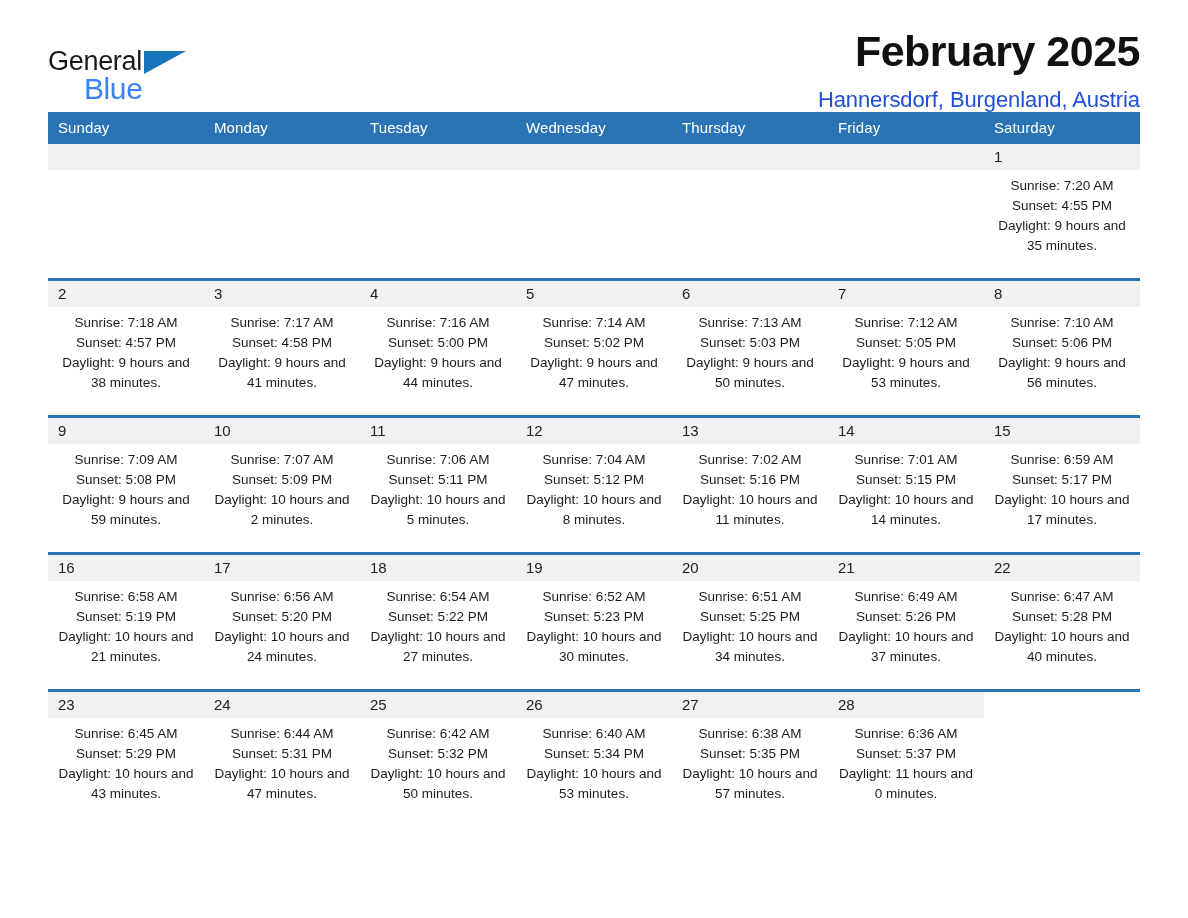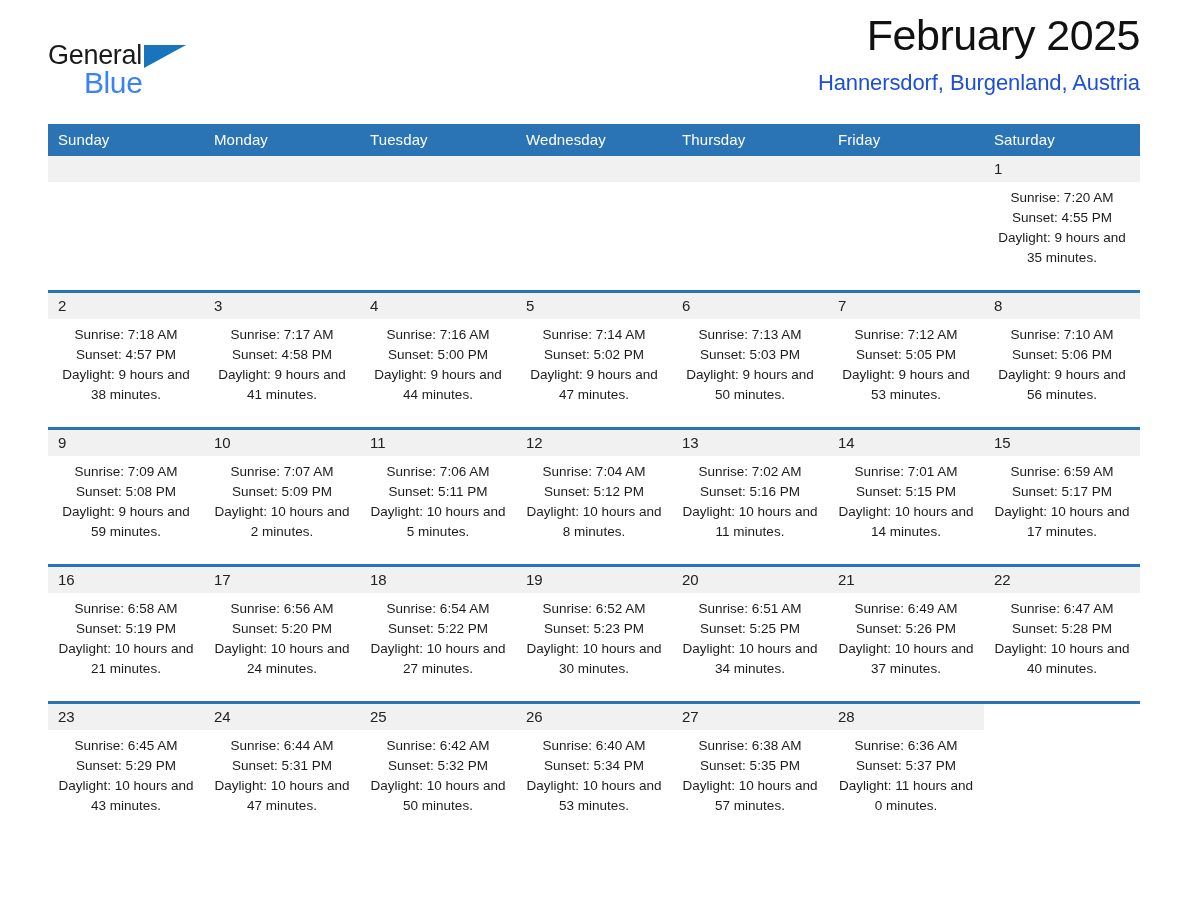--- a/index.html
+++ b/index.html
@@ -19,21 +19,21 @@
     position: relative;
     width: 1188px;
     height: 918px;
     box-sizing: border-box;
     padding: 0 48px;
   }
 
   
   .topbar {
     display: flex;
-    align-items: flex-end;
+    align-items: center;
     justify-content: space-between;
     padding-top: 46px;
     height: 96px;
     box-sizing: border-box;
   }
   .logo {
     position: relative;
     width: 150px;
     height: 62px;
     flex: 0 0 auto;
@@ -64,37 +64,37 @@
     color: #3b82f6;
     letter-spacing: -0.4px;
     font-family: "Liberation Sans", sans-serif;
   }
   .titles {
     text-align: right;
     flex: 1 1 auto;
   }
   .cal-title {
     font-size: 43px;
-    font-weight: normal;
+    font-weight: bold;
     line-height: 1.05;
     color: #111111;
     margin: 0;
     letter-spacing: -0.5px;
   }
   .cal-subtitle {
     font-size: 22px;
     font-weight: normal;
     color: #1d4ed8;
     margin: 12px 0 0 0;
     letter-spacing: -0.1px;
   }
 
   
   .calendar {
-    margin-top: 28px;
+    margin-top: 16px;
     width: 1092px;
     border-collapse: collapse;
     table-layout: fixed;
   }
   .calendar col { width: 156px; }
 
   thead th {
     background: #2a74b5;
     color: #ffffff;
     font-size: 15px;

